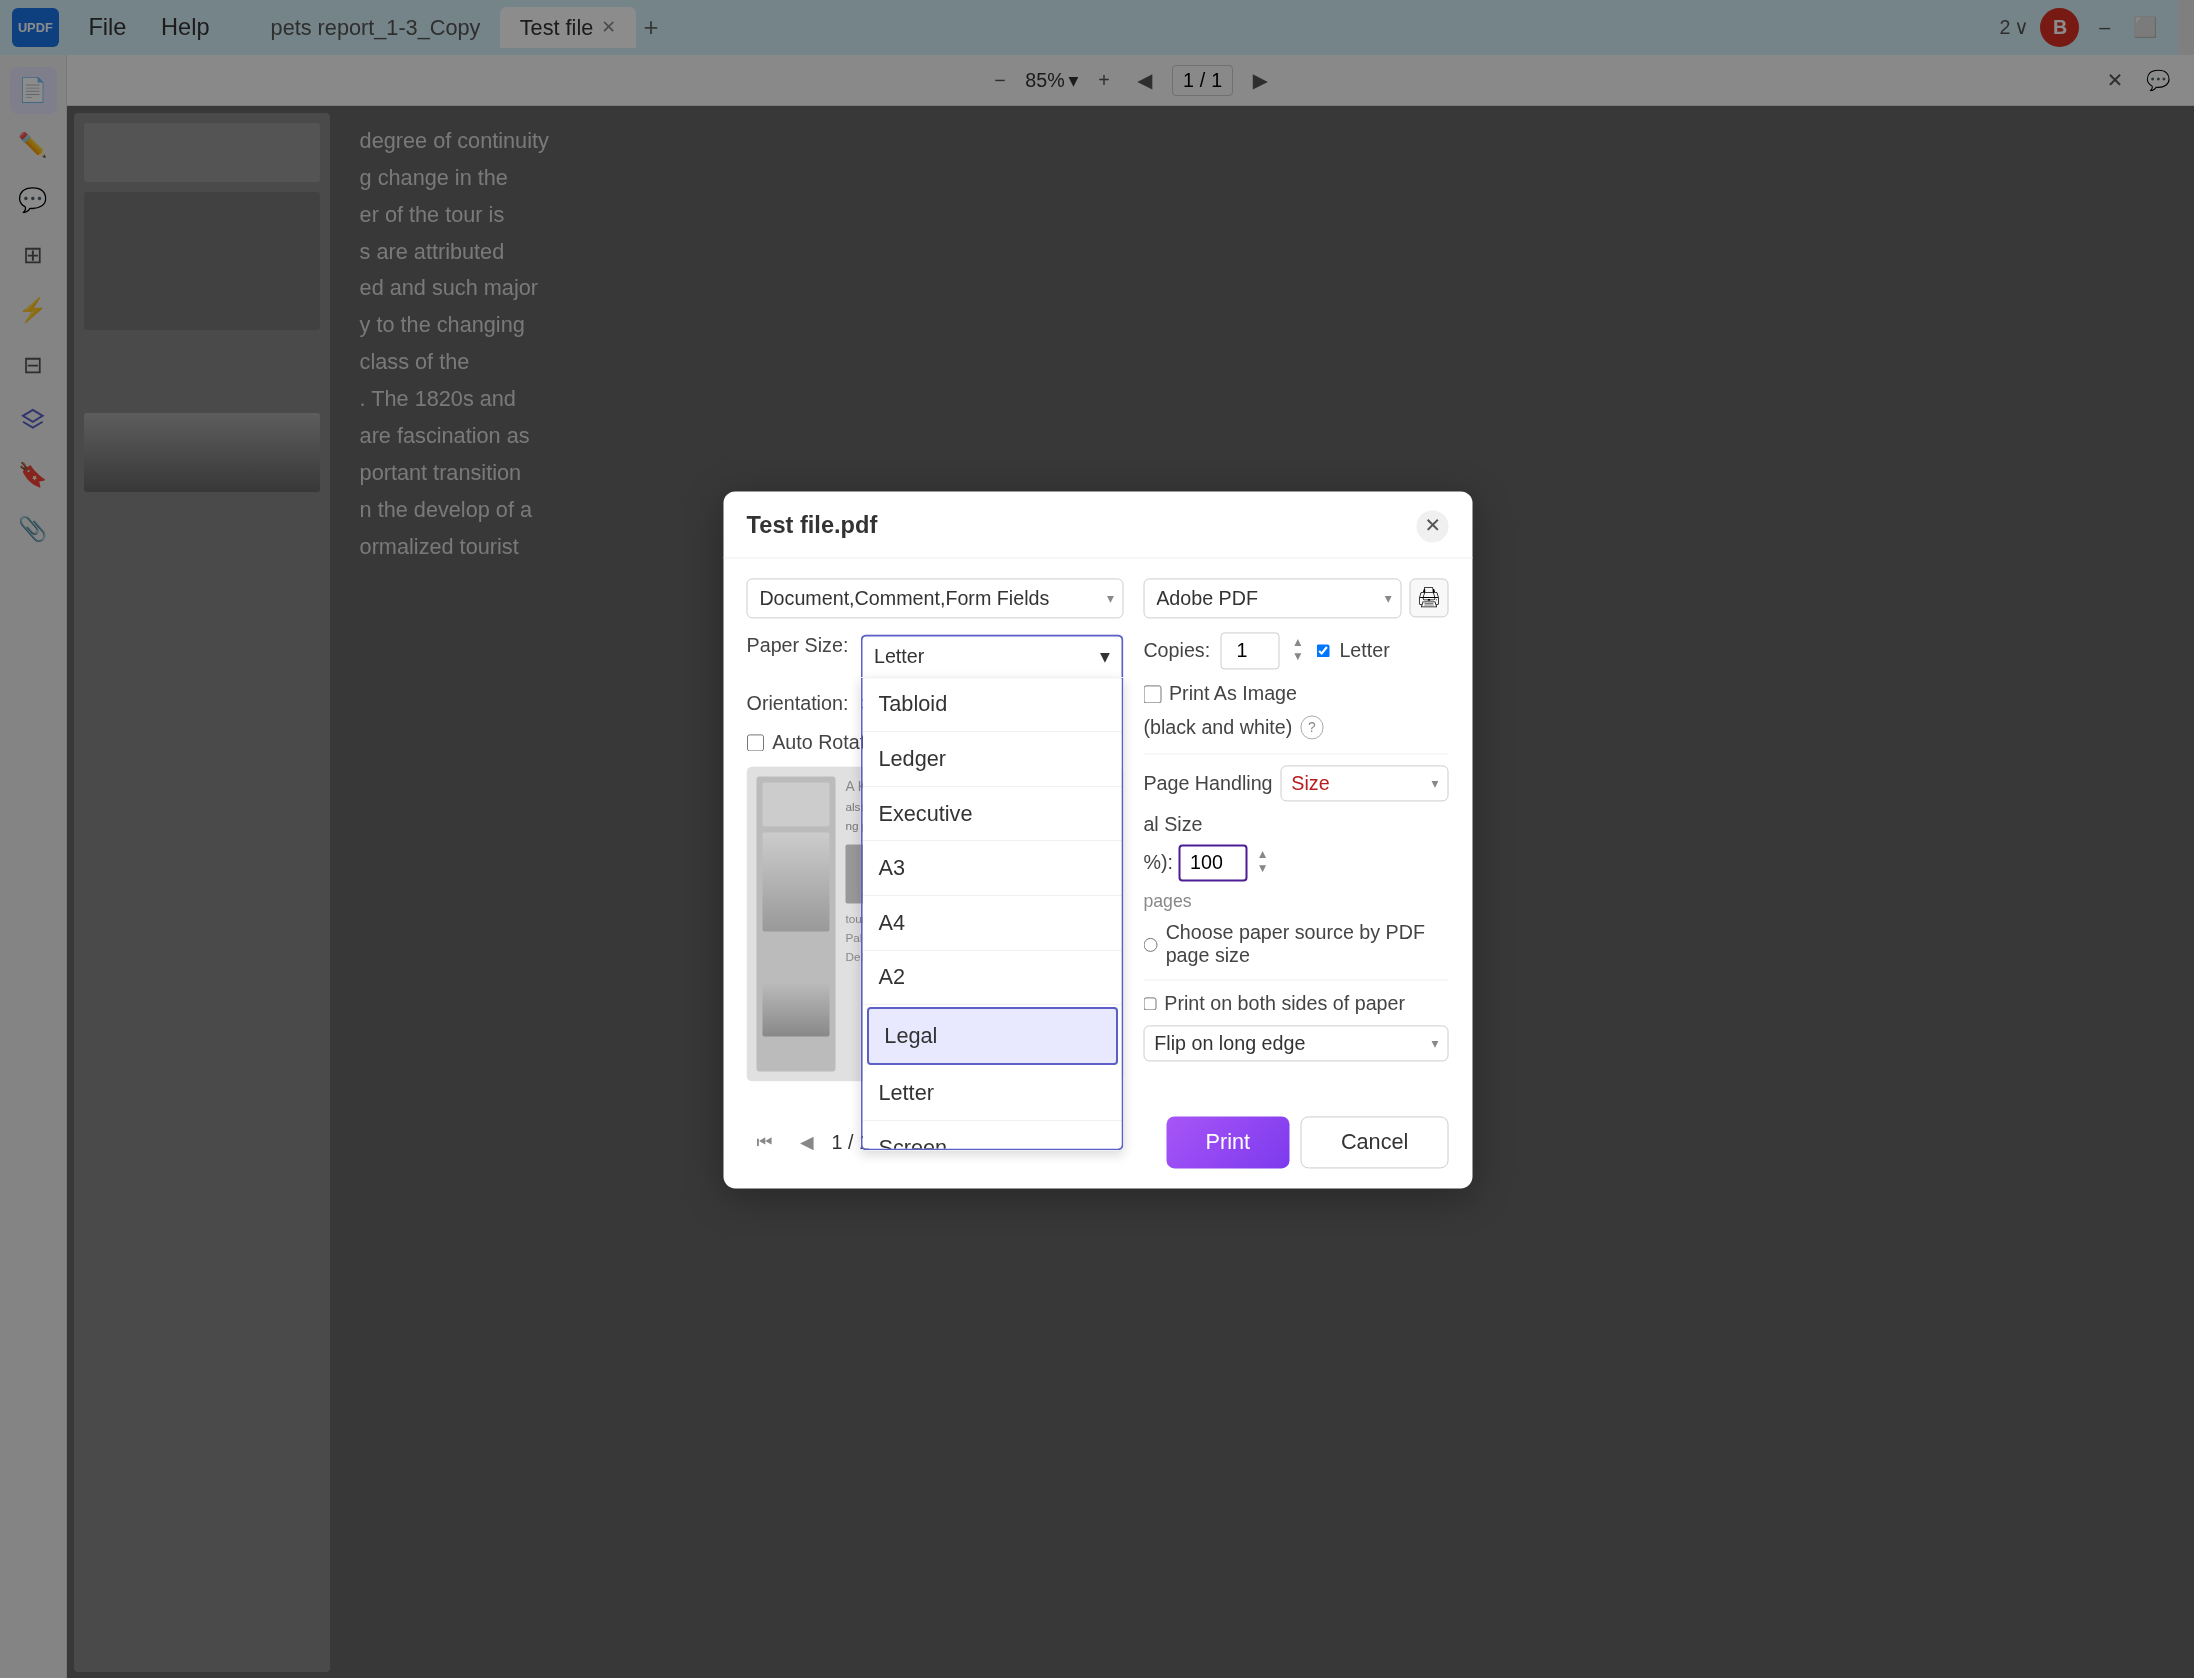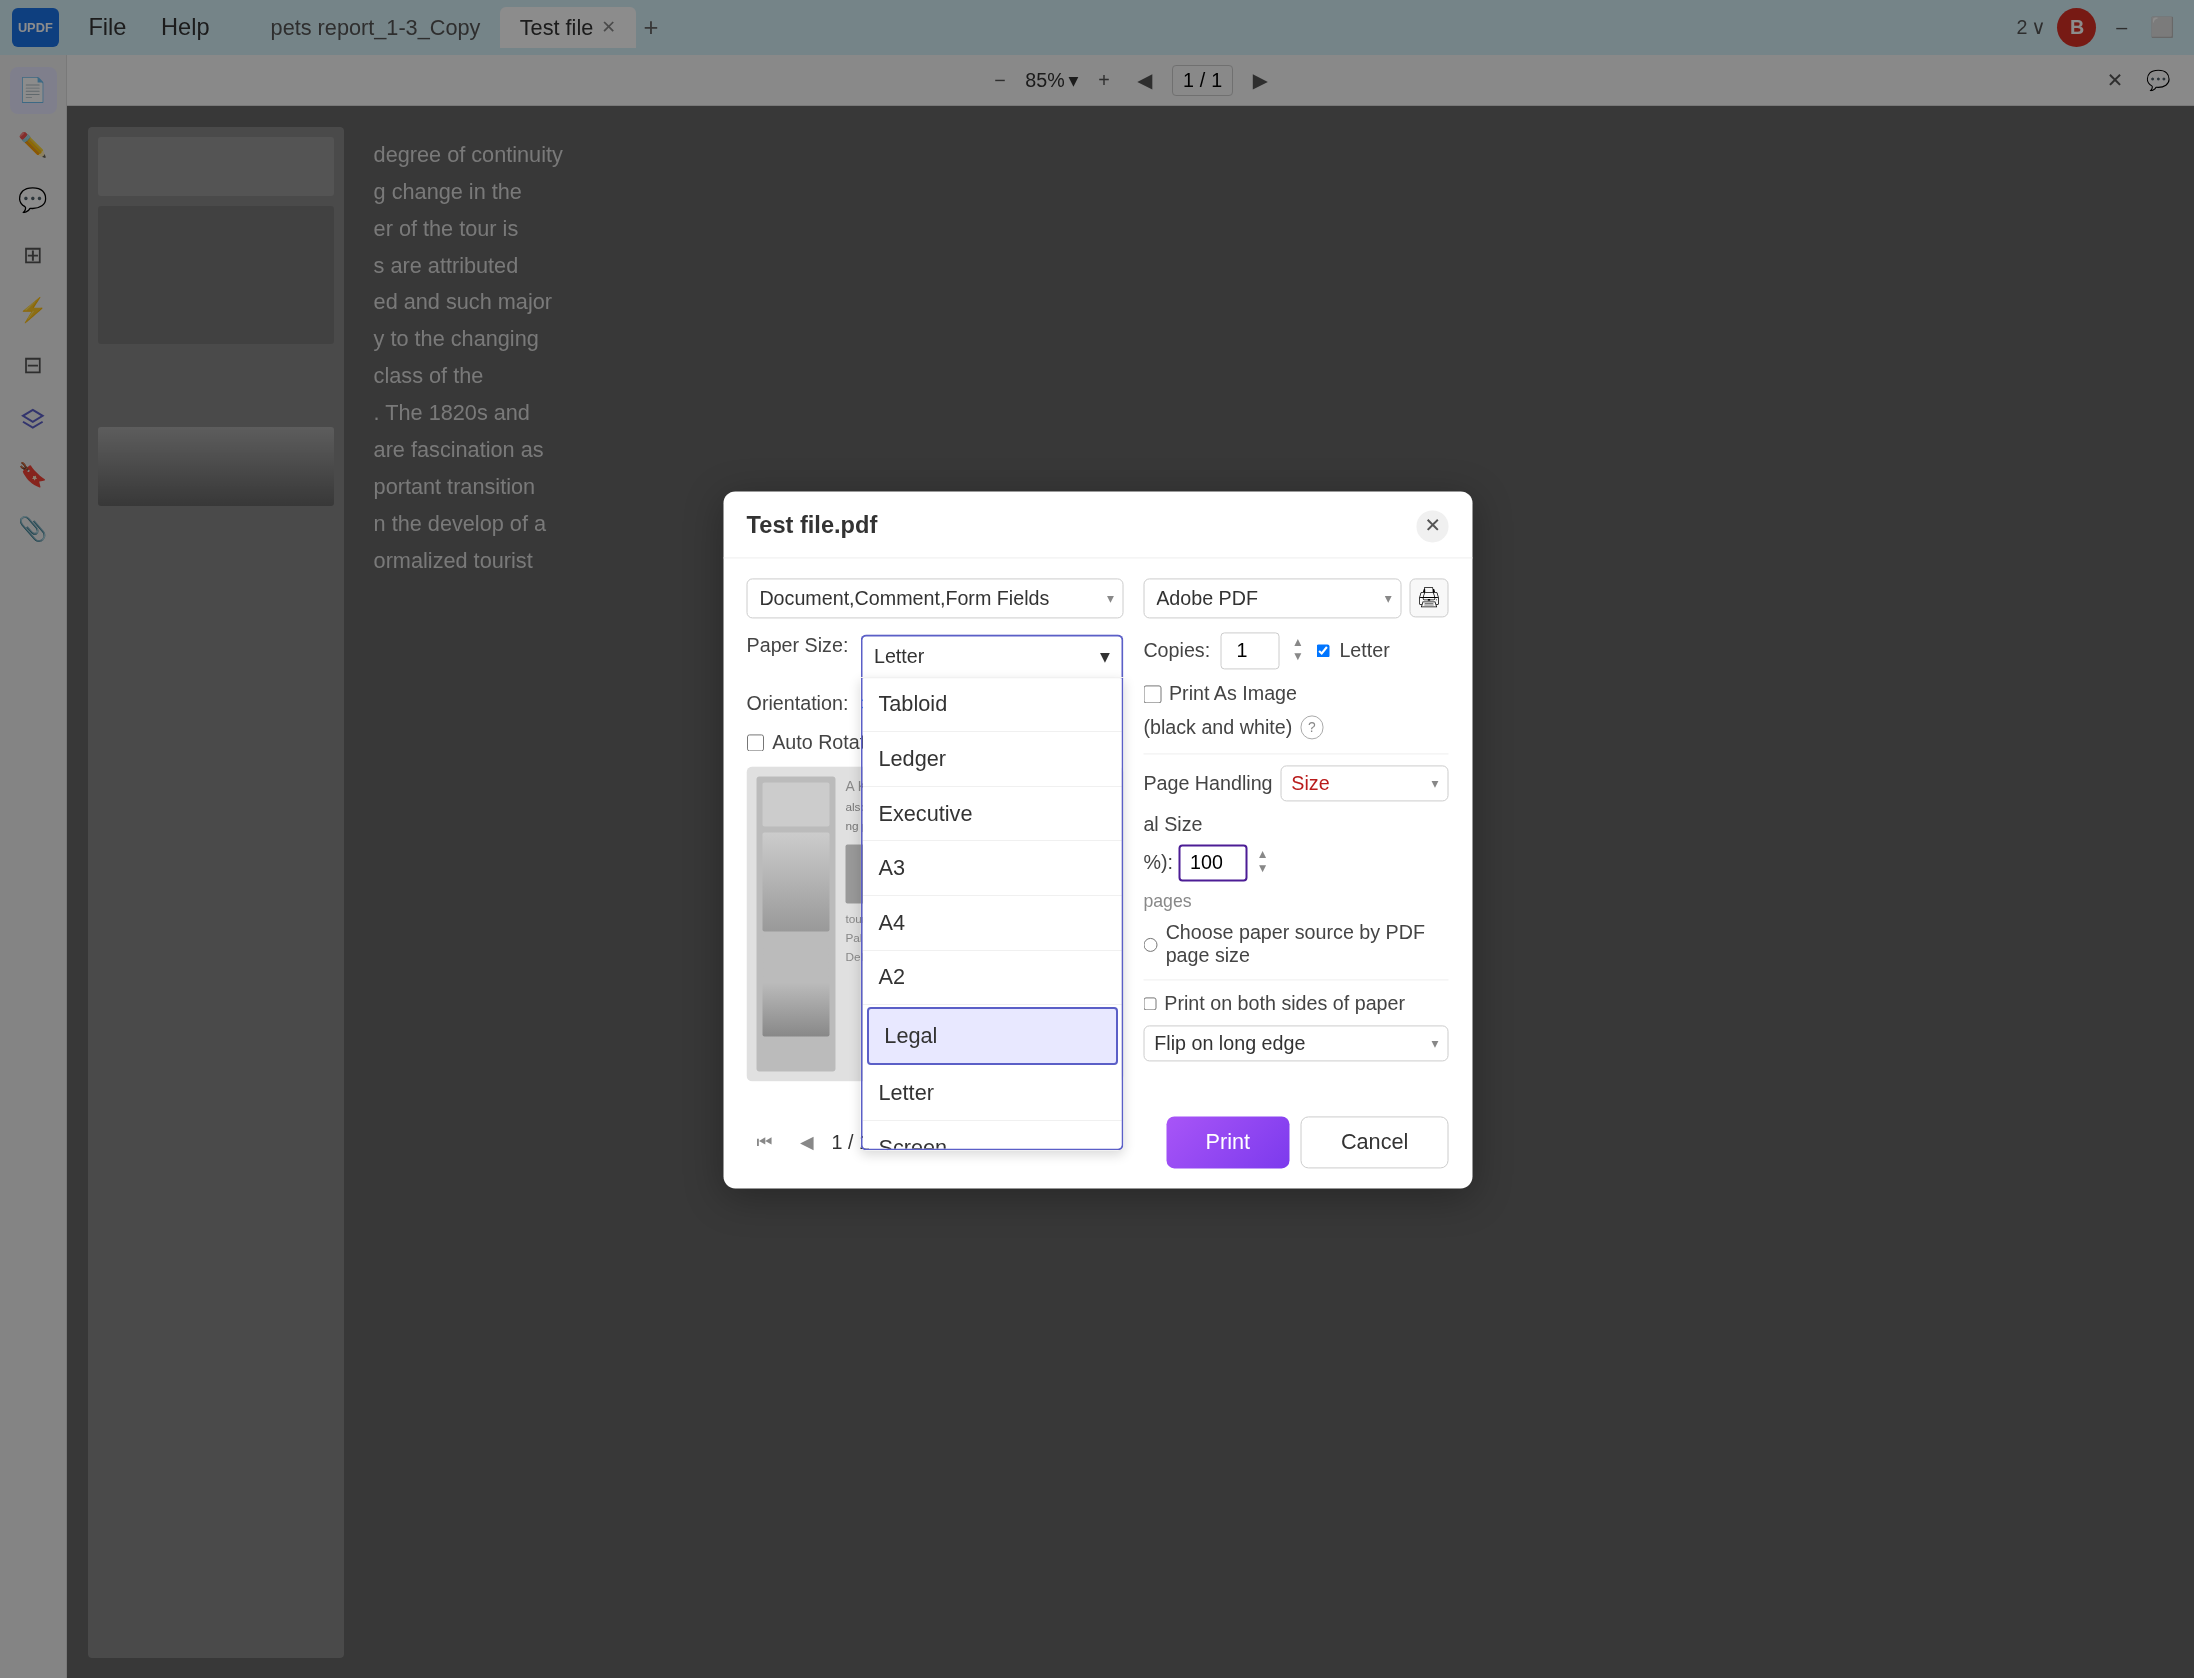--- a/index.html
+++ b/index.html
@@ -8,21 +8,21 @@
       background: #e8e8e8;
       width: 2195px;
       height: 1679px;
       overflow: hidden;
       position: relative;
     }
 
     
     .top-bar {
       position: absolute;
-      top: 0; left: 0; right: 0;
+      top: 0; left: 0; right: 17px;
       height: 55px;
       background: #d6f0f8;
       display: flex;
       align-items: center;
       padding: 0 11.8px;
       gap: 7.9px;
       z-index: 10;
     }
     .app-logo {
       width: 47px;
@@ -207,21 +207,21 @@
     
     .doc-bg {
       position: absolute;
       top: 51px;
       left: 0;
       right: 0;
       bottom: 0;
       background: #666;
       display: flex;
       align-items: flex-start;
-      padding: 21px;
+      padding: 7px;
       gap: 19.7px;
     }
     .doc-panel-left {
       width: 256px;
       background: #555;
       height: 100%;
       border-radius: 3.9px;
     }
     .doc-text-right {
       flex: 1;

